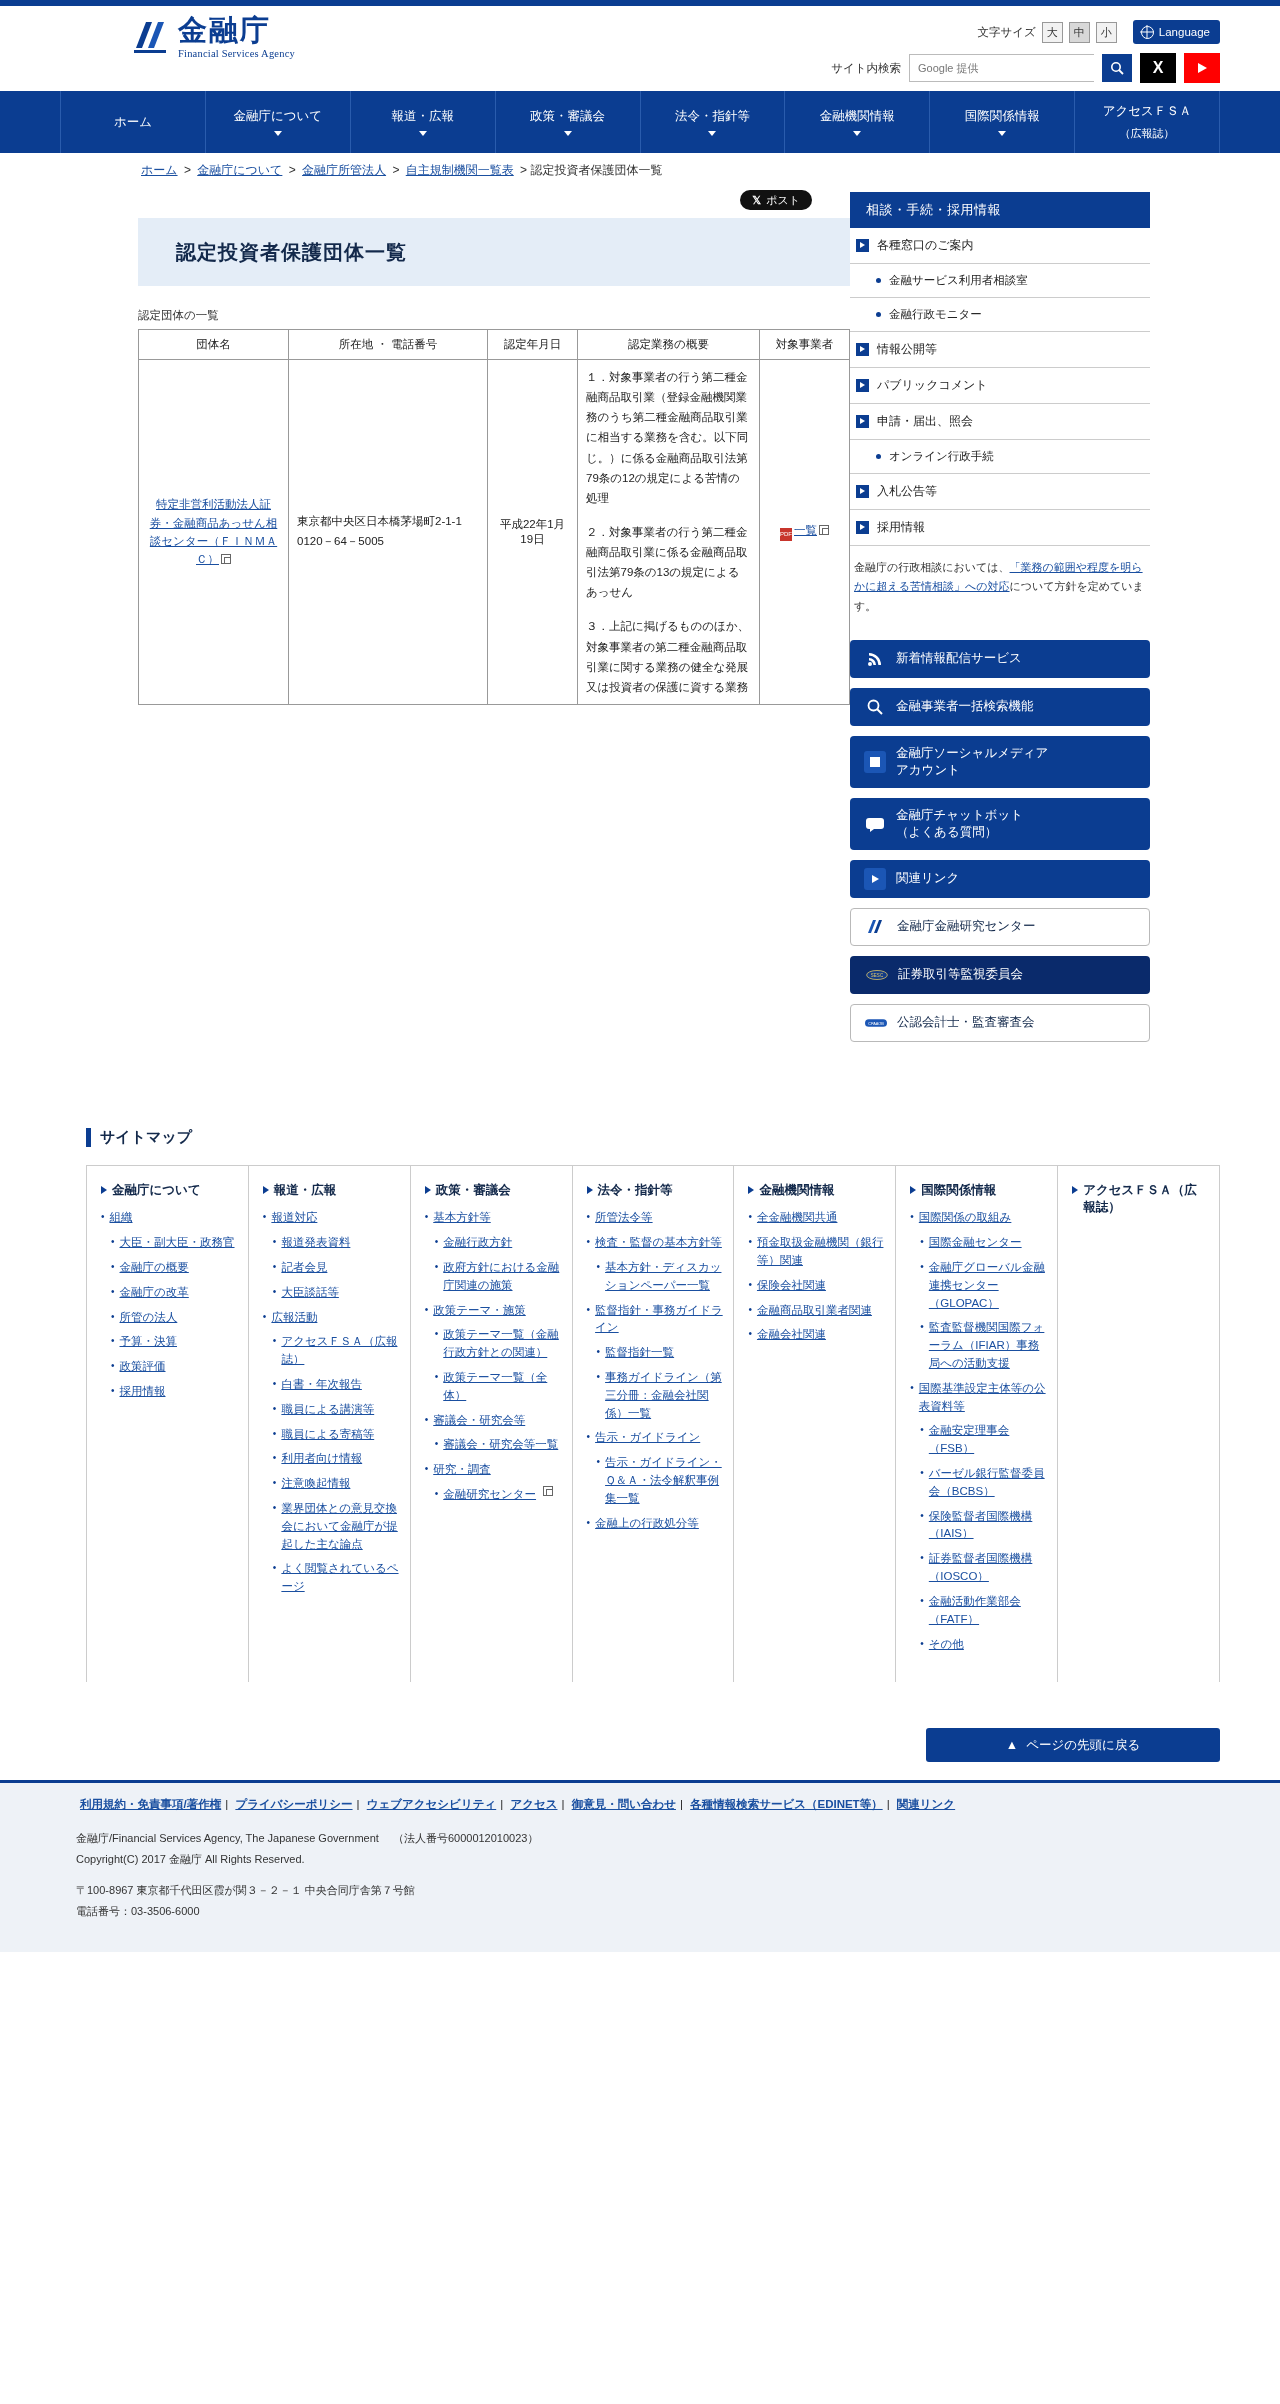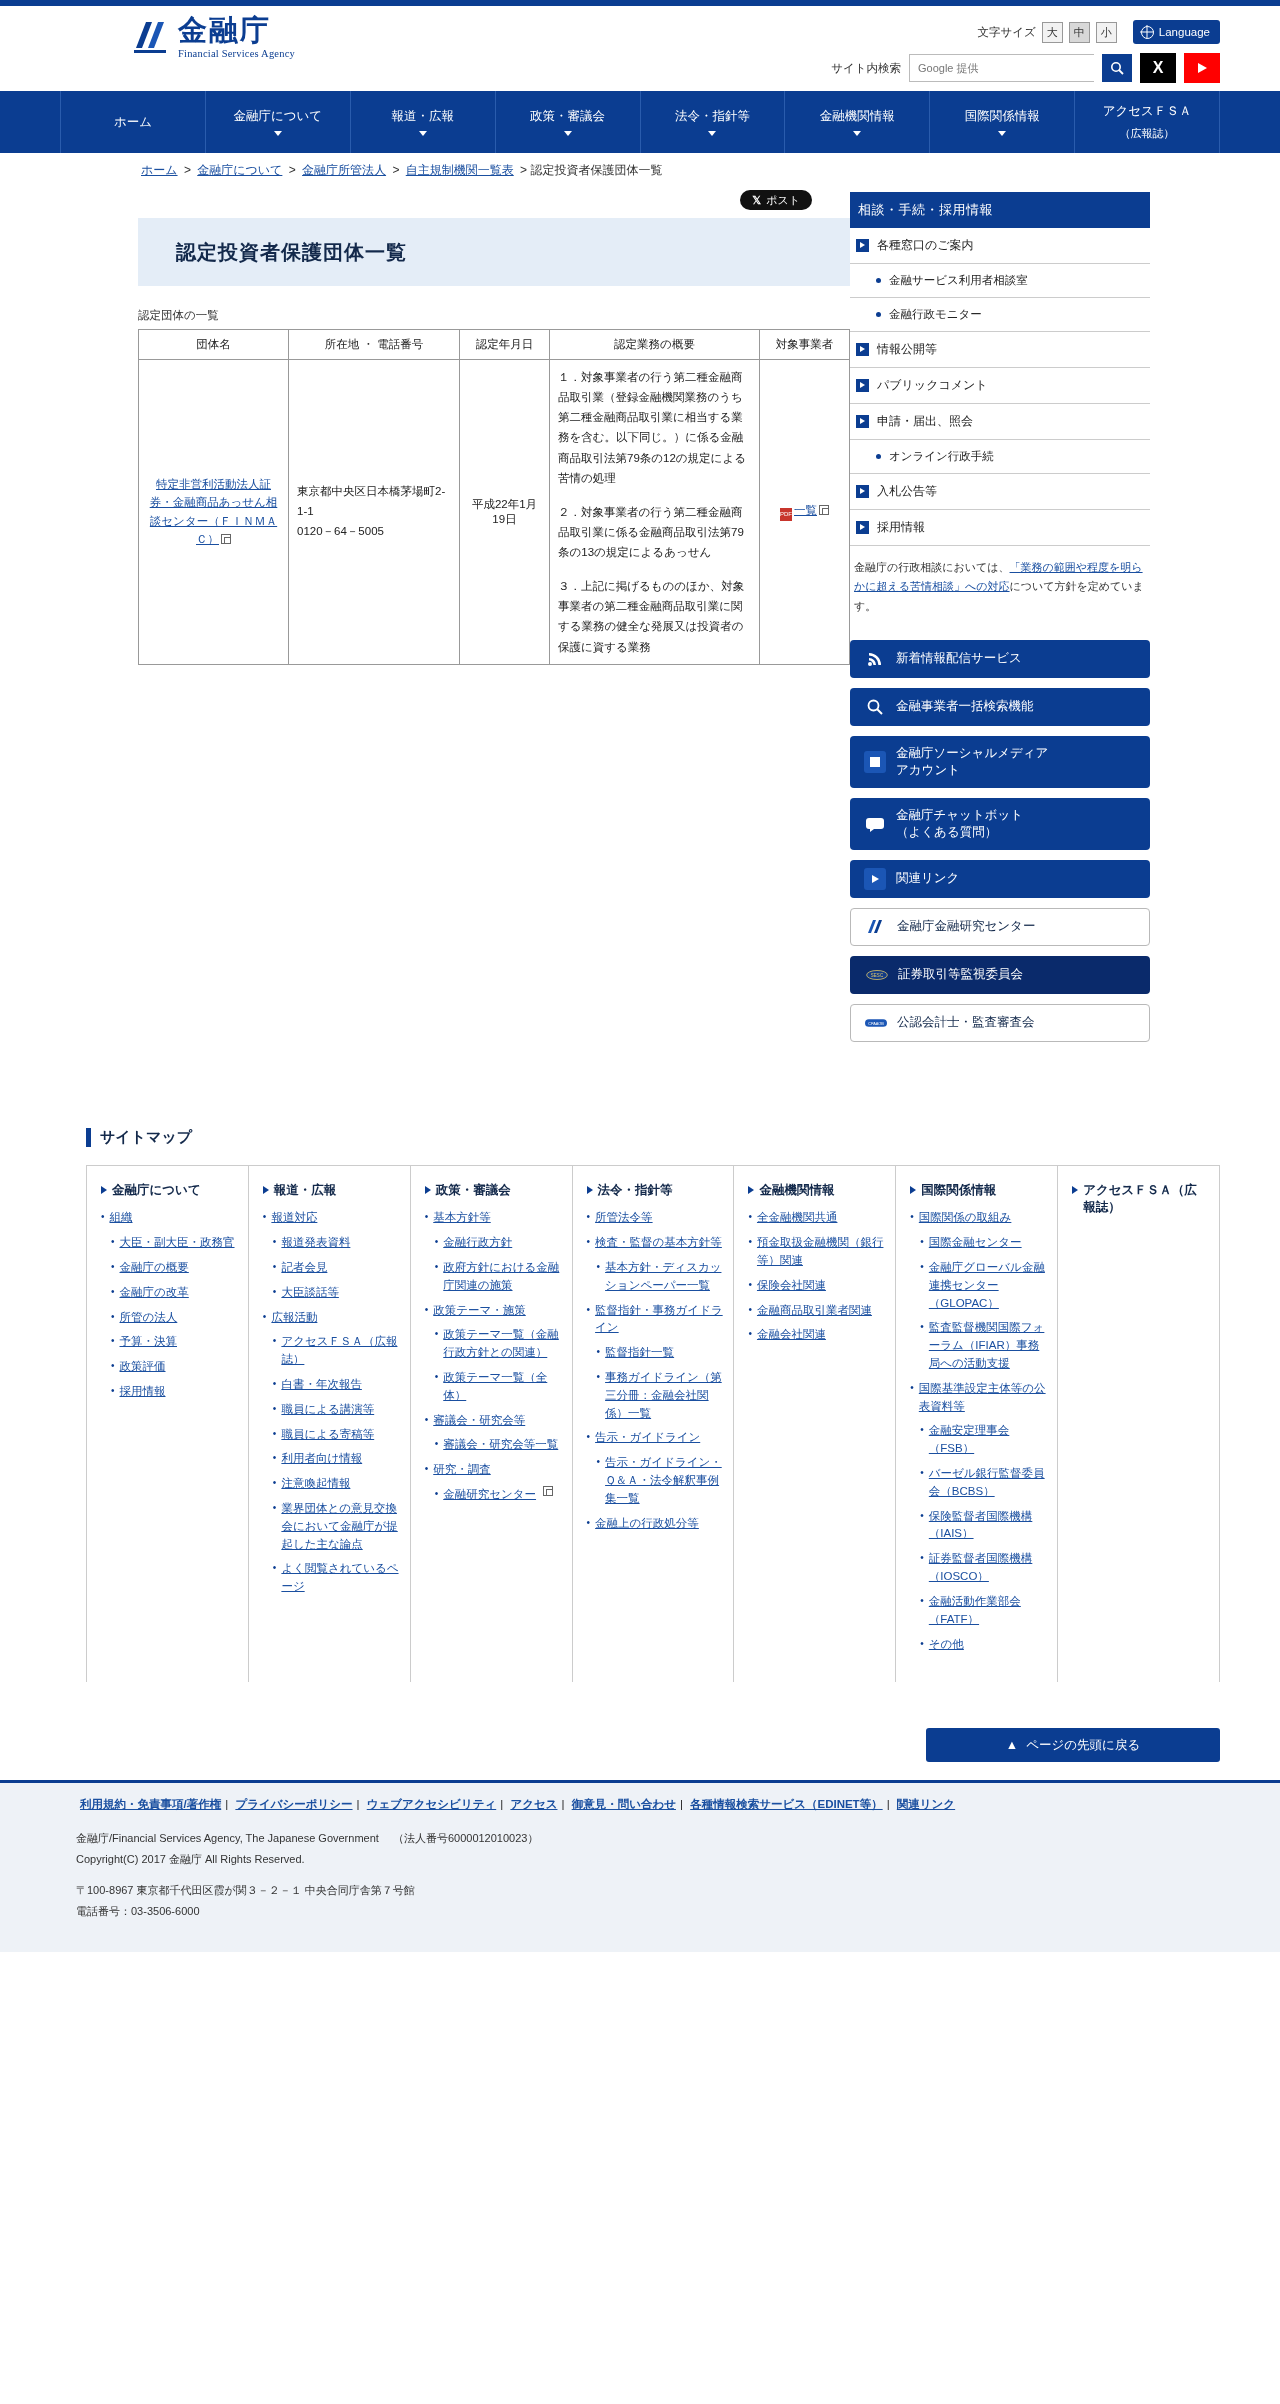--- a/index.html
+++ b/index.html
@@ -48,32 +48,32 @@
   .main-col { width:790px; padding-left:78px; }
   .post-row { display:flex; justify-content:flex-end; padding-right:38px; margin-top:4px;}
   .post-btn { background:#111; color:#fff; border-radius:13px; height:20px; padding:0 12px; display:flex; align-items:center; gap:5px; font-size:11px; cursor:pointer; }
   .page-title-band { background:#e4edf7; margin-top:8px; height:68px; display:flex; align-items:center; padding-left:38px; width:712px;}
   .page-title { font-size:20px; color:#13294b; letter-spacing:1px; font-family:"DejaVu Sans", sans-serif;}
   .table-caption { margin:22px 0 6px 0; font-size:11.5px; color:#333; }
   table.org { border-collapse:collapse; width:712px; }
   table.org th, table.org td { border:1px solid #999; padding:7px 8px; font-size:11.5px; vertical-align:middle; }
   table.org th { background:#fff; font-weight:normal; text-align:center; }
   td.name { width:150px; text-align:center; line-height:1.6; }
-  td.addr { width:171px; line-height:1.7; font-size:11.5px; }
+  td.addr { width:199px; line-height:1.7; font-size:11.5px; }
   td.date { width:90px; text-align:center; }
   td.summary { line-height:1.75; }
   td.summary p { margin:0 0 14px 0; }
   td.summary p:last-child { margin-bottom:0; }
   td.target { width:90px; text-align:center; }
   .ext-icon { display:inline-block; width:10px; height:10px; border:1px solid #666; position:relative; vertical-align:-1px; margin-left:2px;}
   .ext-icon:after { content:""; position:absolute; left:2px; top:2px; width:5px; height:5px; border:1px solid #666; background:#fff;}
   .pdf-icon { display:inline-block; width:12px; height:13px; background:#c8352c; color:#fff; font-size:6px; line-height:13px; text-align:center; vertical-align:-2px; margin-right:2px;}
   
   .side-col { width:300px; padding-top:6px; }
-  .side-head { background:#0b3d91; color:#fff; font-size:13px; padding:9px 8px; letter-spacing:0.5px; }
+  .side-head { background:#0b3d91; color:#fff; font-size:13px; padding:9px 16px; letter-spacing:0.5px; }
   .side-list { border:0; }
   .side-item { border-bottom:1px solid #ccc; padding:9px 8px 9px 6px; display:flex; align-items:center; gap:8px; font-size:12px; cursor:pointer; }
   .side-item.sub { padding-left:22px; font-size:11.5px; }
   .sq { width:13px; height:13px; background:#0b3d91; position:relative; flex:none; }
   .sq:after { content:""; position:absolute; left:4px; top:3.2px; width:0;height:0; border-top:3.2px solid transparent; border-bottom:3.2px solid transparent; border-left:5px solid #fff;}
   .dot { width:5px;height:5px;background:#0b3d91;border-radius:50%;flex:none;margin-left:4px;}
   .side-note { font-size:11px; line-height:1.75; color:#333; padding:12px 4px 14px 4px; }
   .banner { margin-top:10px; border-radius:4px; background:#0b3d91; color:#fff; height:38px; display:flex; align-items:center; gap:10px; padding:0 14px; font-size:12.5px; cursor:pointer; }
   .banner.two { height:52px; }
   .banner.white { background:#fff; border:1px solid #b9b9b9; color:#13294b; }

